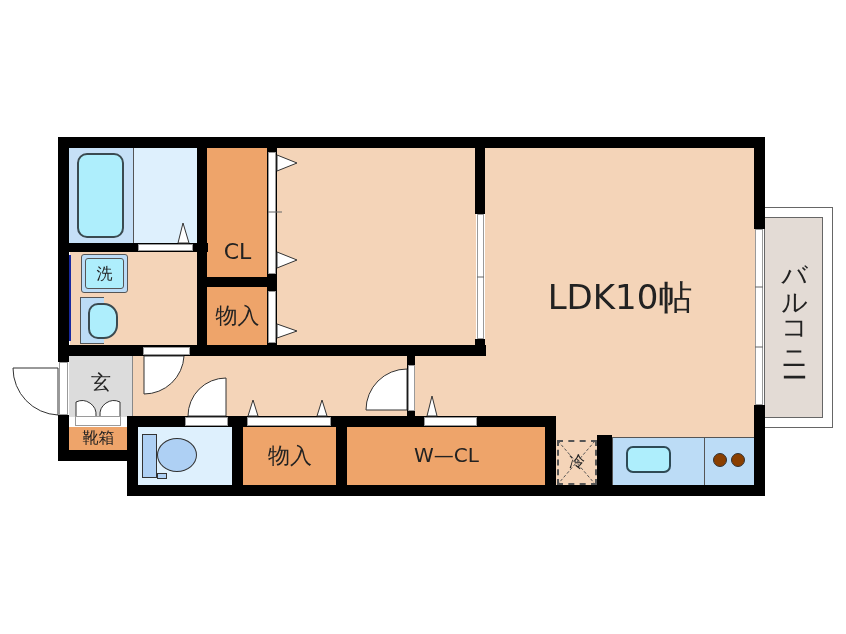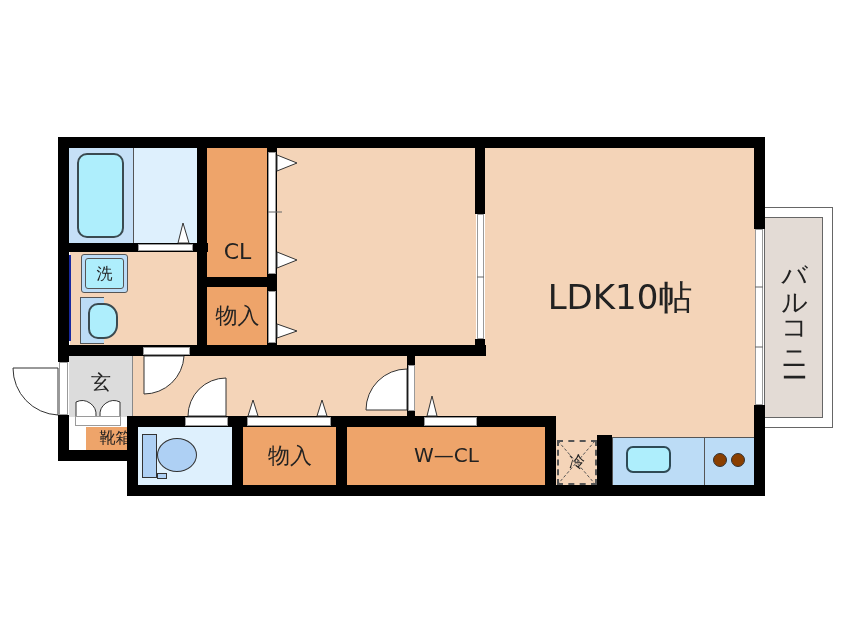--- a/index.html
+++ b/index.html
@@ -43,21 +43,21 @@
 </div>
 
 <div class="room" style="left:133px;top:355px;width:423px;height:62px;background:#f4d4b8;"></div>
 <div class="room" style="left:414px;top:355px;width:341px;height:62px;background:#f4d4b8;"></div>
 <div class="room" style="left:553px;top:416px;width:60px;height:70px;background:#f4d4b8;"></div>
 
 <div class="room" style="left:69px;top:356px;width:64px;height:61px;background:#dcdcdc;border-right:1px solid #888;">
   <span class="lbl" style="left:0;top:16px;width:64px;font-size:20px;">玄</span>
 </div>
 
-<div class="room" style="left:86px;top:427px;width:59px;height:26px;background:#eea46a;font-family:Liberation Serif, serif;">
+<div class="room" style="left:69px;top:427px;width:59px;height:26px;background:#eea46a;font-family:Liberation Serif, serif;">
   <span class="lbl" style="left:0;top:3px;width:59px;font-size:16px;">靴箱</span>
 </div>
 
 <div class="room" style="left:138px;top:427px;width:95px;height:59px;background:#def0fd;"></div>
 <div class="room" style="left:142px;top:434px;width:15px;height:44px;background:#aed0f4;border:1px solid #333;"></div>
 <div class="room" style="left:157px;top:438px;width:40px;height:34px;background:#aed0f4;border:1px solid #333;border-radius:50%;"></div>
 <div class="room" style="left:157px;top:473px;width:10px;height:6px;background:#aed0f4;border:1px solid #333;"></div>
 
 <div class="room" style="left:243px;top:427px;width:94px;height:59px;background:#eea46a;">
   <span class="lbl" style="left:0;top:18px;width:94px;font-size:22px;">物入</span>

